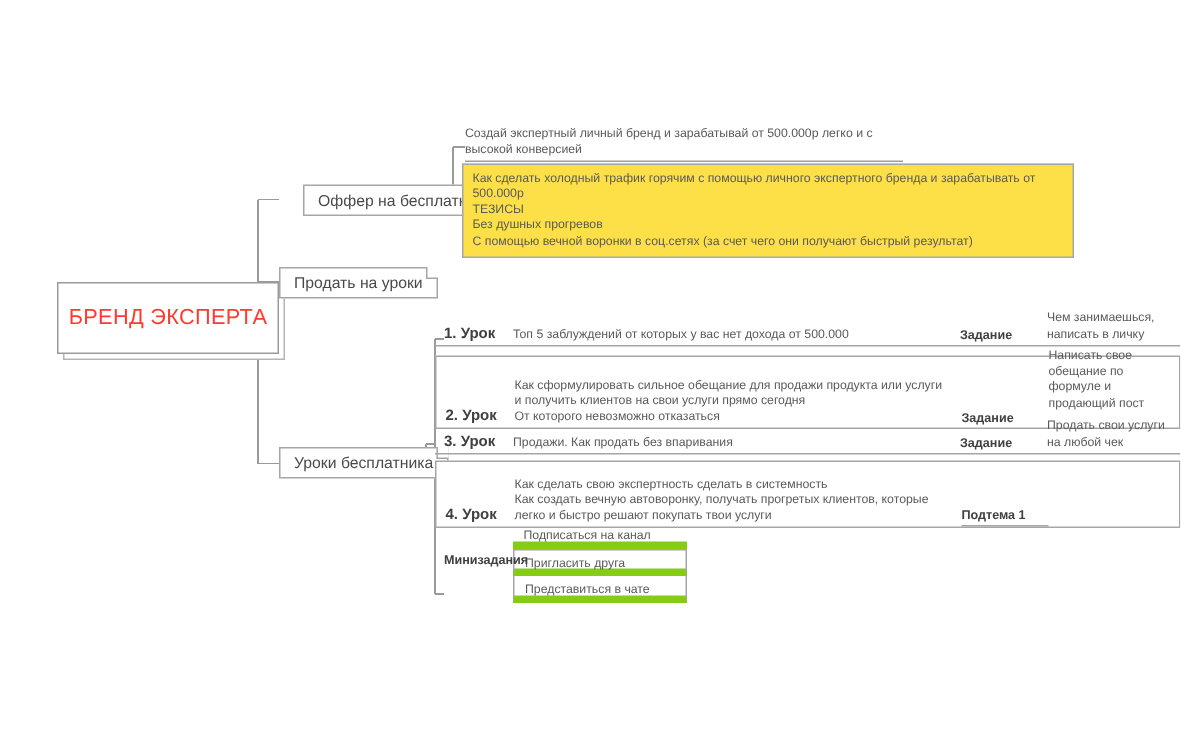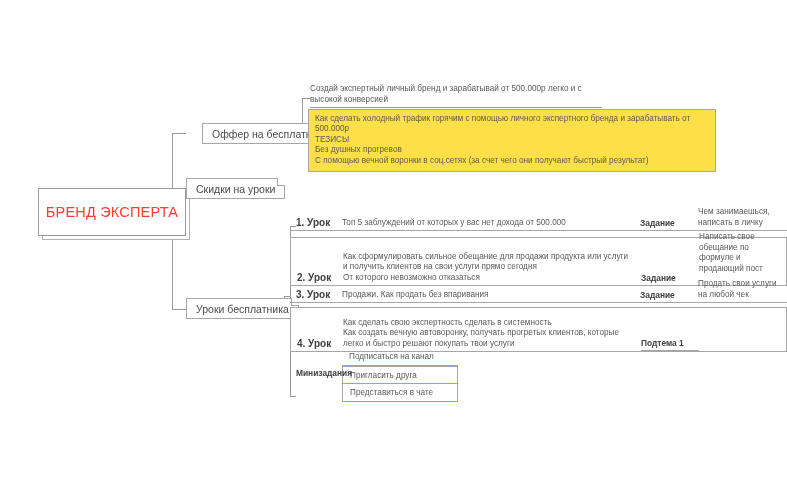--- a/index.html
+++ b/index.html
@@ -210,21 +210,21 @@
     font-size: 8.4px;
   }
   .mini-items {
     margin-left: 52px;
     width: 116px;
   }
   .mini-item {
     height: 18px;
     line-height: 18px;
     padding-left: 7px;
-    border-bottom: 1px solid #84cc16;
+    border-bottom: 5px solid #84cc16;
     box-sizing: border-box;
     white-space: nowrap;
   }
   .mini-items .mini-item:nth-child(2),
   .mini-items .mini-item:nth-child(3) {
     border-left: 1px solid #a6a6a6;
     border-right: 1px solid #a6a6a6;
   }
   .mini-items .mini-item:nth-child(2) {
     border-top: 1px solid #a6a6a6;
@@ -268,21 +268,21 @@
     <div class="root-box">
       <span class="root-label">БРЕНД ЭКСПЕРТА</span>
     </div>
   </div>
 
   <div class="note" id="node-offer">
     <span>Оффер на бесплатник</span>
   </div>
 
   <div class="note" id="node-discount">
-    <span>Скидки на уроки</span>
+    <span>Продать на уроки</span>
   </div>
 
   <div class="note" id="node-lessons">
     <span>Уроки бесплатника</span>
   </div>
 
   <div class="detail-text" id="offer-headline">
     <div>Создай экспертный личный бренд и зарабатывай от 500.000р легко и с высокой конверсией</div>
     <div class="rule"></div>
   </div>

